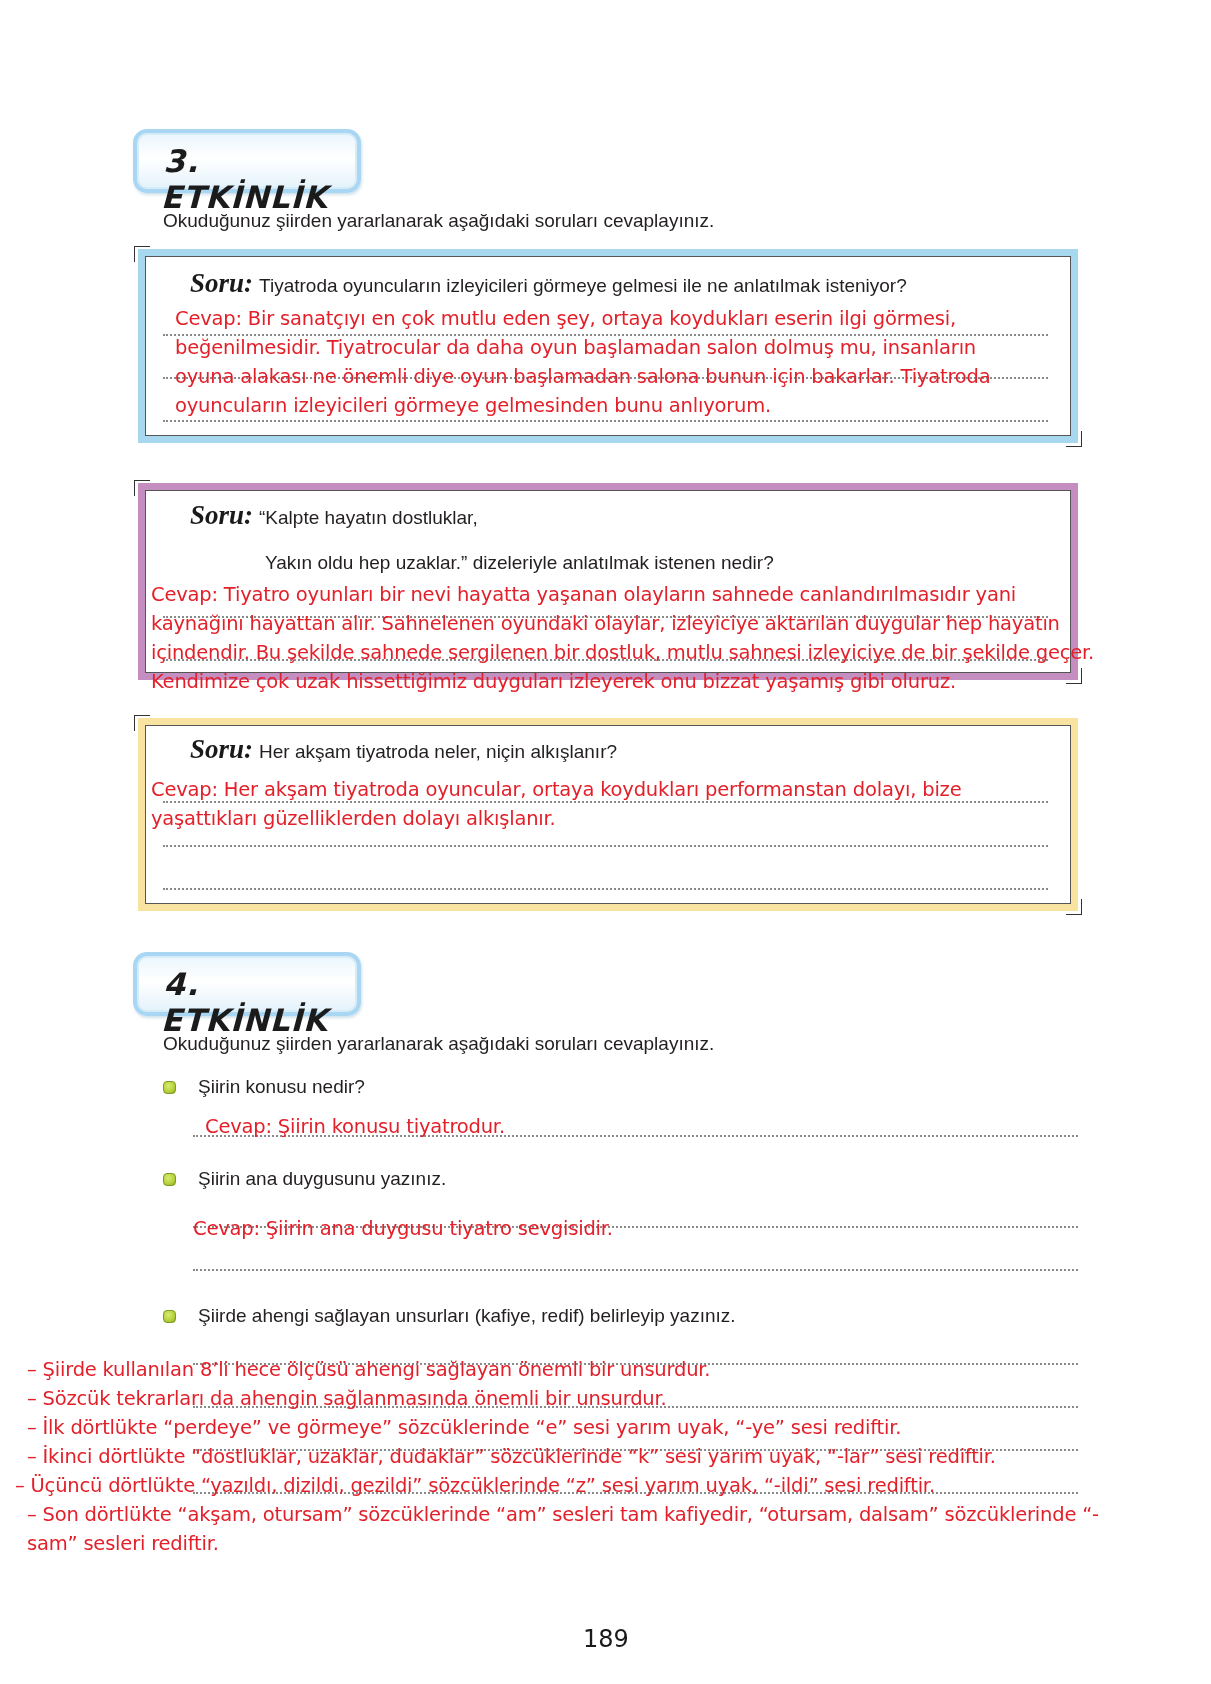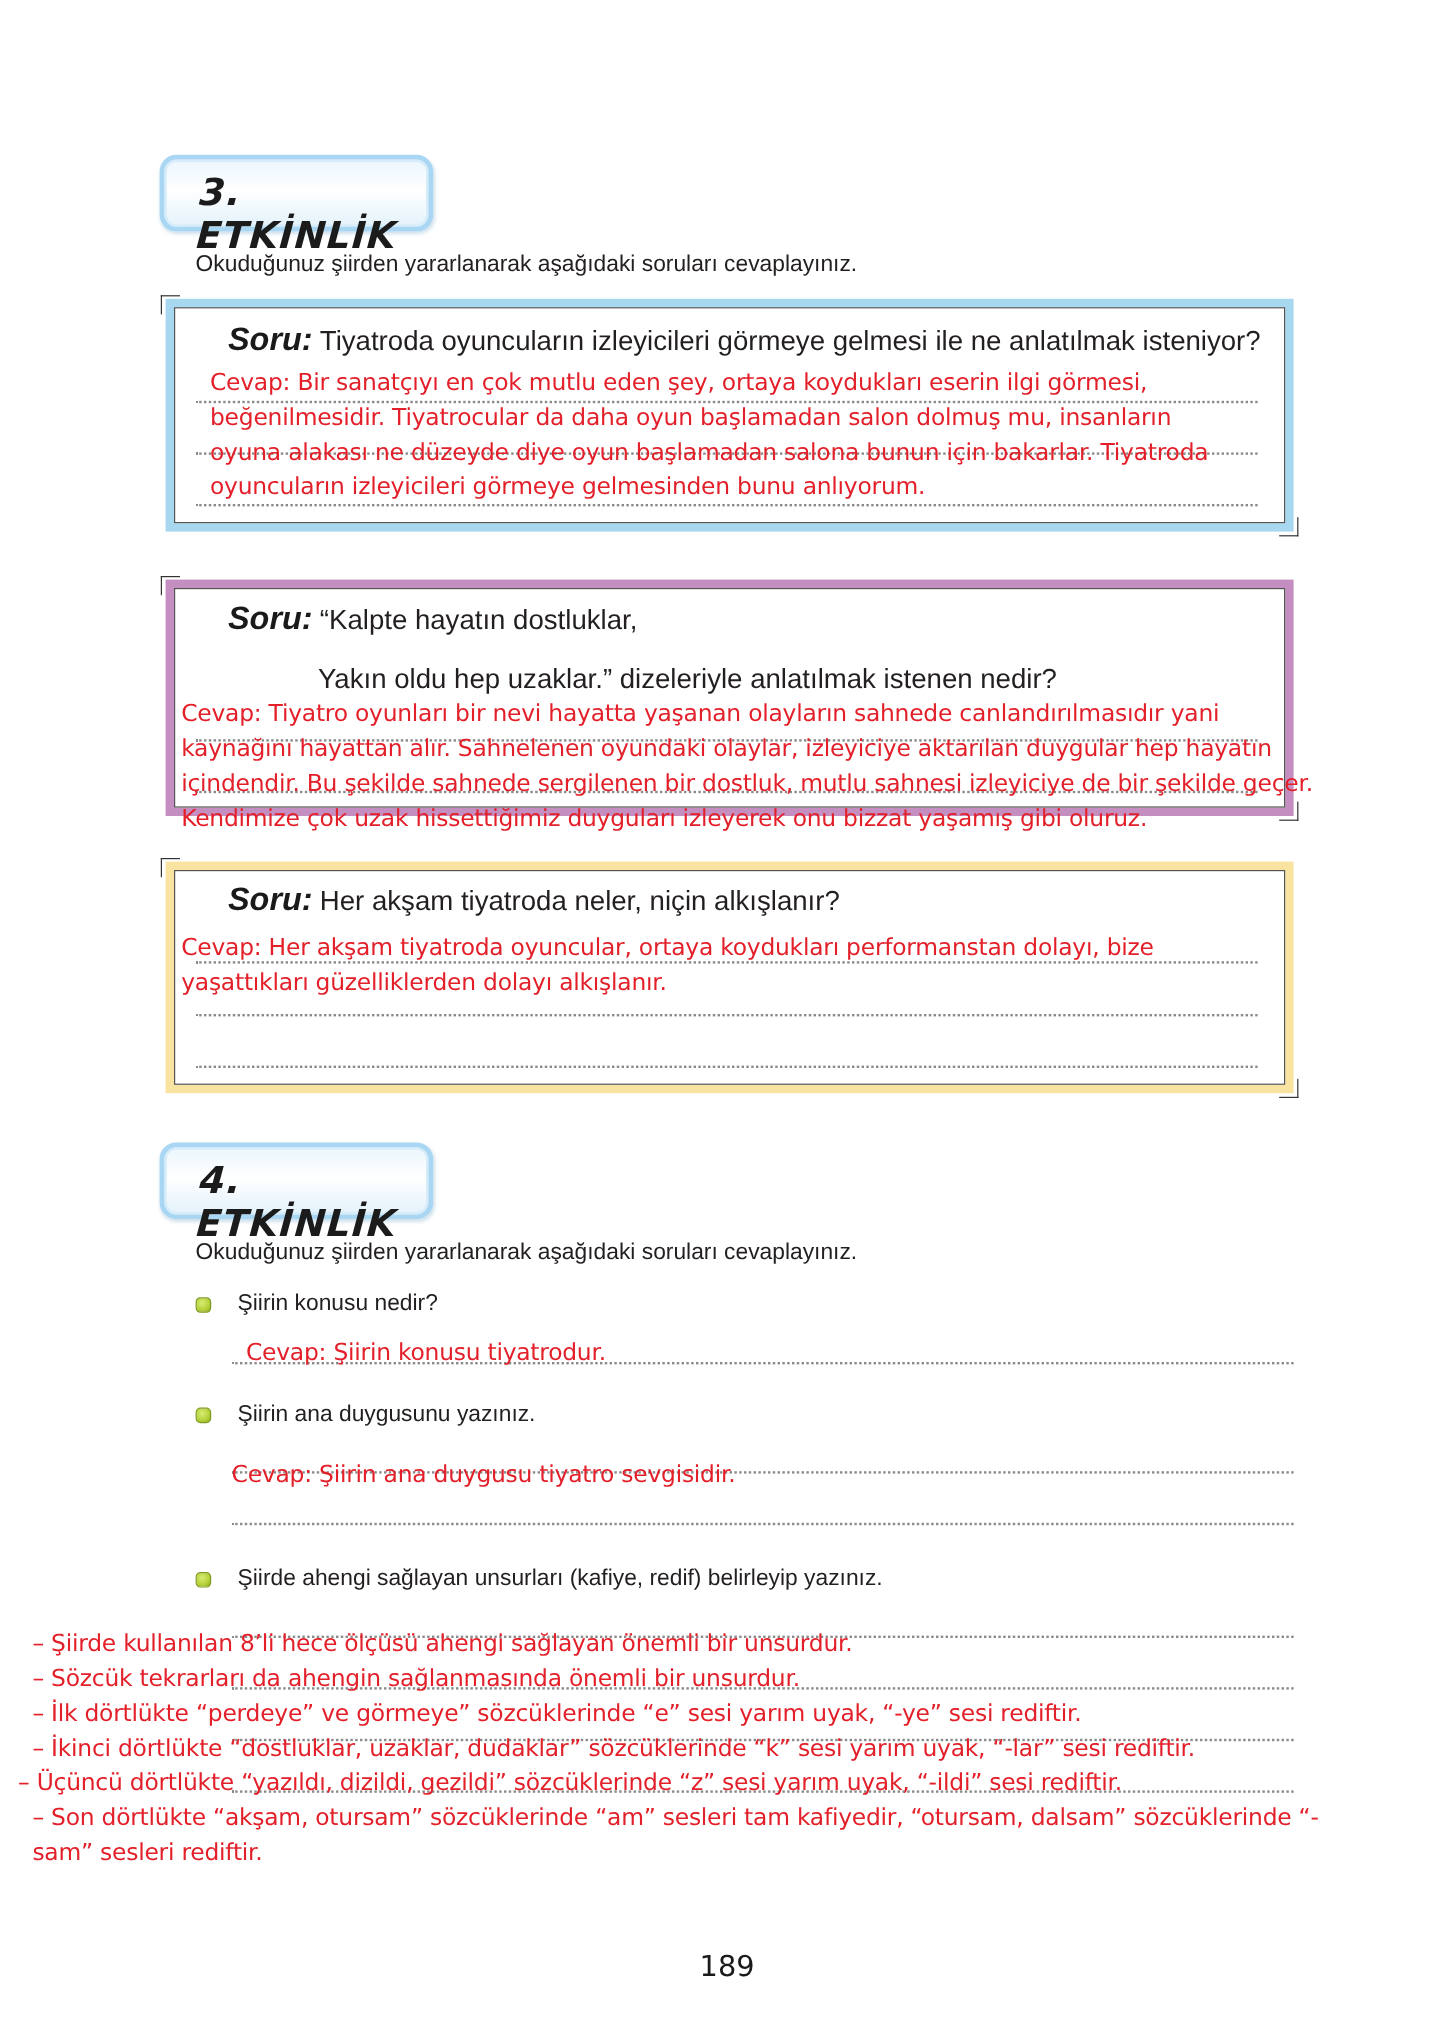--- a/index.html
+++ b/index.html
@@ -30,24 +30,24 @@
     .qbox .frame { position: absolute; inset: 0; border: 7px solid; }
     .qbox .inner { position: absolute; inset: 7px; border: 1.5px solid #555; }
     .qbox .tick-tl { position: absolute; left: -4px; top: -3px; width: 16px; height: 16px; border-left: 1px solid #333; border-top: 1px solid #333; }
     .qbox .tick-br { position: absolute; right: -4px; bottom: -4px; width: 16px; height: 16px; border-right: 1px solid #333; border-bottom: 1px solid #333; }
 
     .box-blue .frame { border-color: #a8d8f0; }
     .box-purple .frame { border-color: #c58ec0; }
     .box-yellow .frame { border-color: #f9e3a1; }
 
     .soru-label {
-      font-family: Liberation Sans, sans-serif; font-weight: bold; font-style: italic;
+      font-family: Liberation Serif, serif; font-weight: bold; font-style: italic;
       font-size: 27px; color: #1a1a1a; margin-right: 6px;
     }
-    .q-text { font-size: 23px; color: #231f20; }
+    .q-text { font-size: 19px; color: #231f20; }
 
     .dotline {
       position: absolute; height: 0; border-bottom: 2px dotted #8a8a8a;
     }
 
     .ans {
       position: absolute; color: #e3202a;
       font-family: "DejaVu Sans", sans-serif; font-size: 19.5px; line-height: 29px;
       white-space: nowrap; letter-spacing: -0.2px;
     }
@@ -79,21 +79,21 @@
   <div class="tick-br"></div>
 </div>
 <div class="abs" style="left:190px; top:268px; white-space:nowrap;">
   <span class="soru-label">Soru:</span><span class="q-text">Tiyatroda oyuncuların izleyicileri görmeye gelmesi ile ne anlatılmak isteniyor?</span>
 </div>
 <div class="dotline" style="left:163px; width:885px; top:334px;"></div>
 <div class="dotline" style="left:163px; width:885px; top:377px;"></div>
 <div class="dotline" style="left:163px; width:885px; top:420px;"></div>
 <div class="ans" style="left:175px; top:304px;">Cevap: Bir sanatçıyı en çok mutlu eden şey, ortaya koydukları eserin ilgi görmesi,</div>
 <div class="ans" style="left:175px; top:333px;">beğenilmesidir. Tiyatrocular da daha oyun başlamadan salon dolmuş mu, insanların</div>
-<div class="ans" style="left:175px; top:362px;">oyuna alakası ne düzeyde diye oyun başlamadan salona bunun için bakarlar. Tiyatroda</div>
+<div class="ans" style="left:175px; top:362px;">oyuna alakası ne önemli diye oyun başlamadan salona bunun için bakarlar. Tiyatroda</div>
 <div class="ans" style="left:175px; top:391px;">oyuncuların izleyicileri görmeye gelmesinden bunu anlıyorum.</div>
 
 <div class="qbox box-purple" style="top:483px; height:197px;">
   <div class="frame"></div>
   <div class="inner"></div>
   <div class="tick-tl"></div>
   <div class="tick-br"></div>
 </div>
 <div class="abs" style="left:190px; top:500px; white-space:nowrap;">
   <span class="soru-label">Soru:</span><span class="q-text">“Kalpte hayatın dostluklar,</span>

